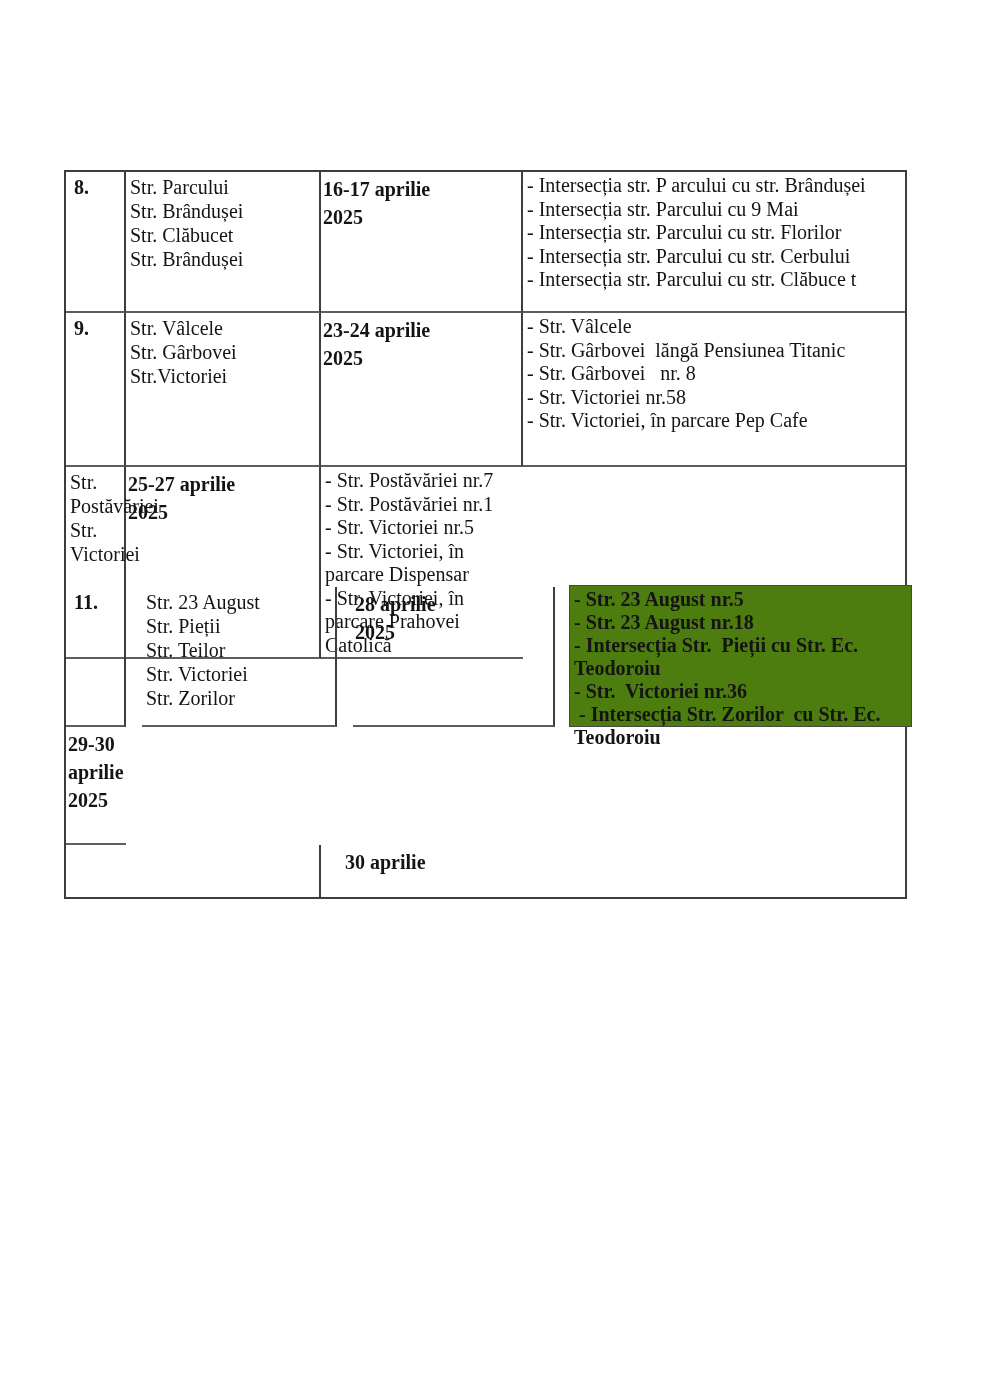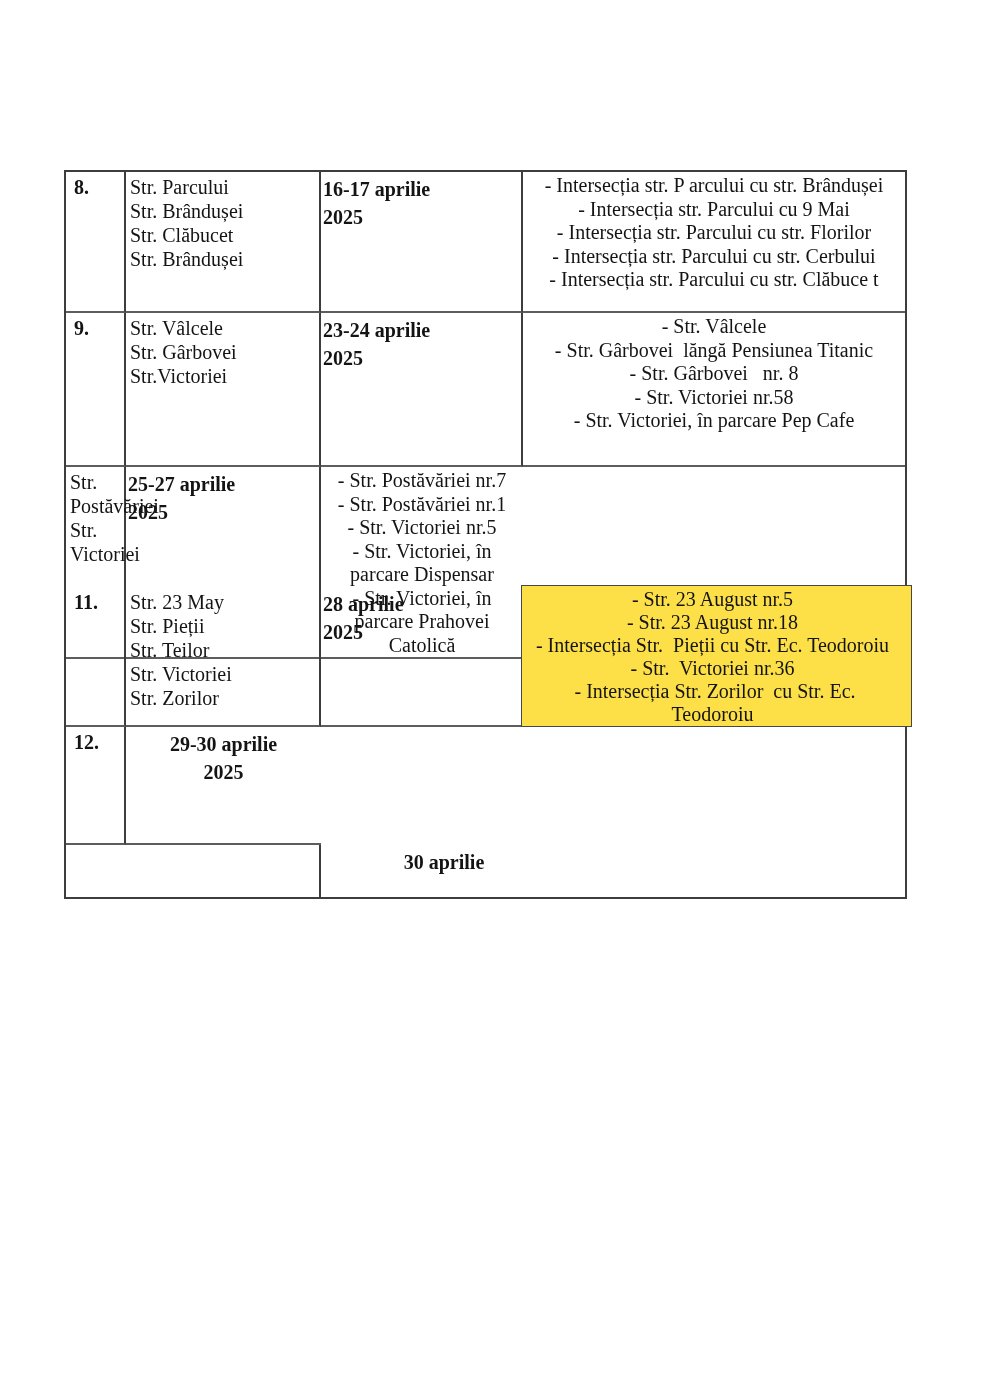--- a/index.html
+++ b/index.html
@@ -29,27 +29,27 @@
   .trow-final {
     grid-template-columns: 255px 202px 1fr;
     gap: 22px;
   }
   .trow > div {
     box-sizing: border-box;
     border-right: 2px solid #3d3d3d;
     border-bottom: 2px solid #5d5d5d;
     overflow: visible;
   }
-  .trow > div:last-child { border-right: none; text-align: center; }
+  .trow > div:last-child { border-right: none; }
   .trow:last-child > div { border-bottom: none; }
 
   .r8  { height: 141px; }
   .r9  { height: 154px; }
   .r10 { height: 120px; }
-  .r11 { height: 140px; }
+  .r11 { height: 140px; gap: 16px; }
   .r12 { height: 118px; }
   .rf  { height: 52px;  }
 
   .cell-num {
     padding: 3px 2px 0 8px;
     font-weight: bold;
     line-height: 24px;
   }
   .cell-streets {
     padding: 3px 16px 0 4px;
@@ -72,26 +72,27 @@
   .cell-boxhost {
     position: relative;
     padding: 0 !important;
   }
   .float-box {
     position: absolute;
     top: -2px;
     left: -2px;
     right: -7px;
     bottom: -2px;
-    background: #fde047;
+    background: #4d7c0f;
     border: 1px solid #474747;
     padding: 2px 12px 0 4px;
     white-space: pre-wrap;
     line-height: 23px;
     z-index: 2;
+    font-weight: bold;
   }
   .cell-final-note {
     padding: 3px 4px 0 10px;
     line-height: 24px;
   }
 </style>
 </head>
 <body>
 
 <div class="page">
@@ -133,39 +134,38 @@
 2025</div>
       <div class="cell-details">- Str. Postăvăriei nr.7
 - Str. Postăvăriei nr.1
 - Str. Victoriei nr.5
 - Str. Victoriei, în parcare Dispensar
 - Str. Victoriei, în parcare Prahovei Catolică</div>
     </div>
 
     <div class="trow r11">
       <div class="cell-num">11.</div>
-      <div class="cell-streets">Str. 23 May
+      <div class="cell-streets">Str. 23 August
 Str. Pieții
 Str. Teilor
 Str. Victoriei
 Str. Zorilor</div>
       <div class="cell-date">28 aprilie
 2025</div>
       <div class="cell-details cell-boxhost">
         <div class="float-box">- Str. 23 August nr.5
 - Str. 23 August nr.18
 - Intersecția Str.  Pieții cu Str. Ec. Teodoroiu
 - Str.  Victoriei nr.36
  - Intersecția Str. Zorilor  cu Str. Ec.
 Teodoroiu</div>
       </div>
     </div>
 
     <div class="trow r12">
-      <div class="cell-num">12.</div>
       <div class="cell-date">29-30 aprilie
 2025</div>
     </div>
 
     <div class="trow trow-final rf">
       <div class="cell-streets"></div>
       <div class="cell-date">30 aprilie</div>
     </div>
 
   </div>

